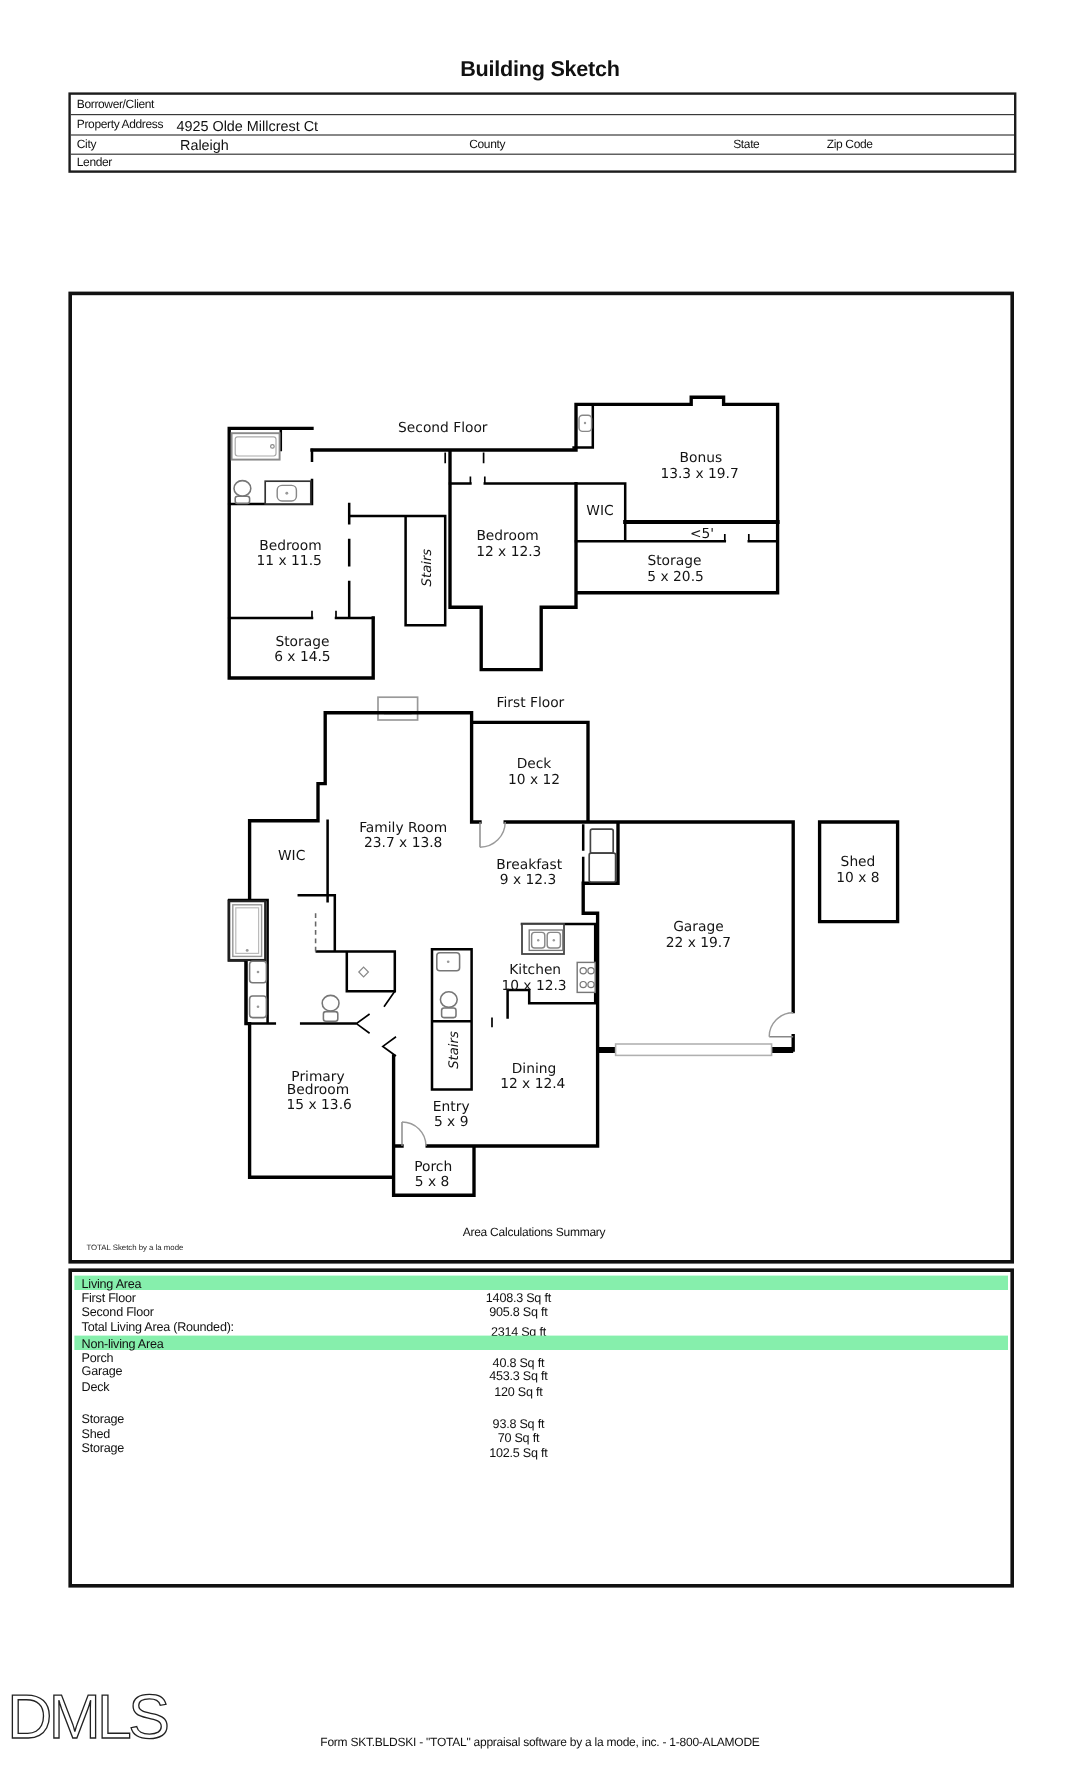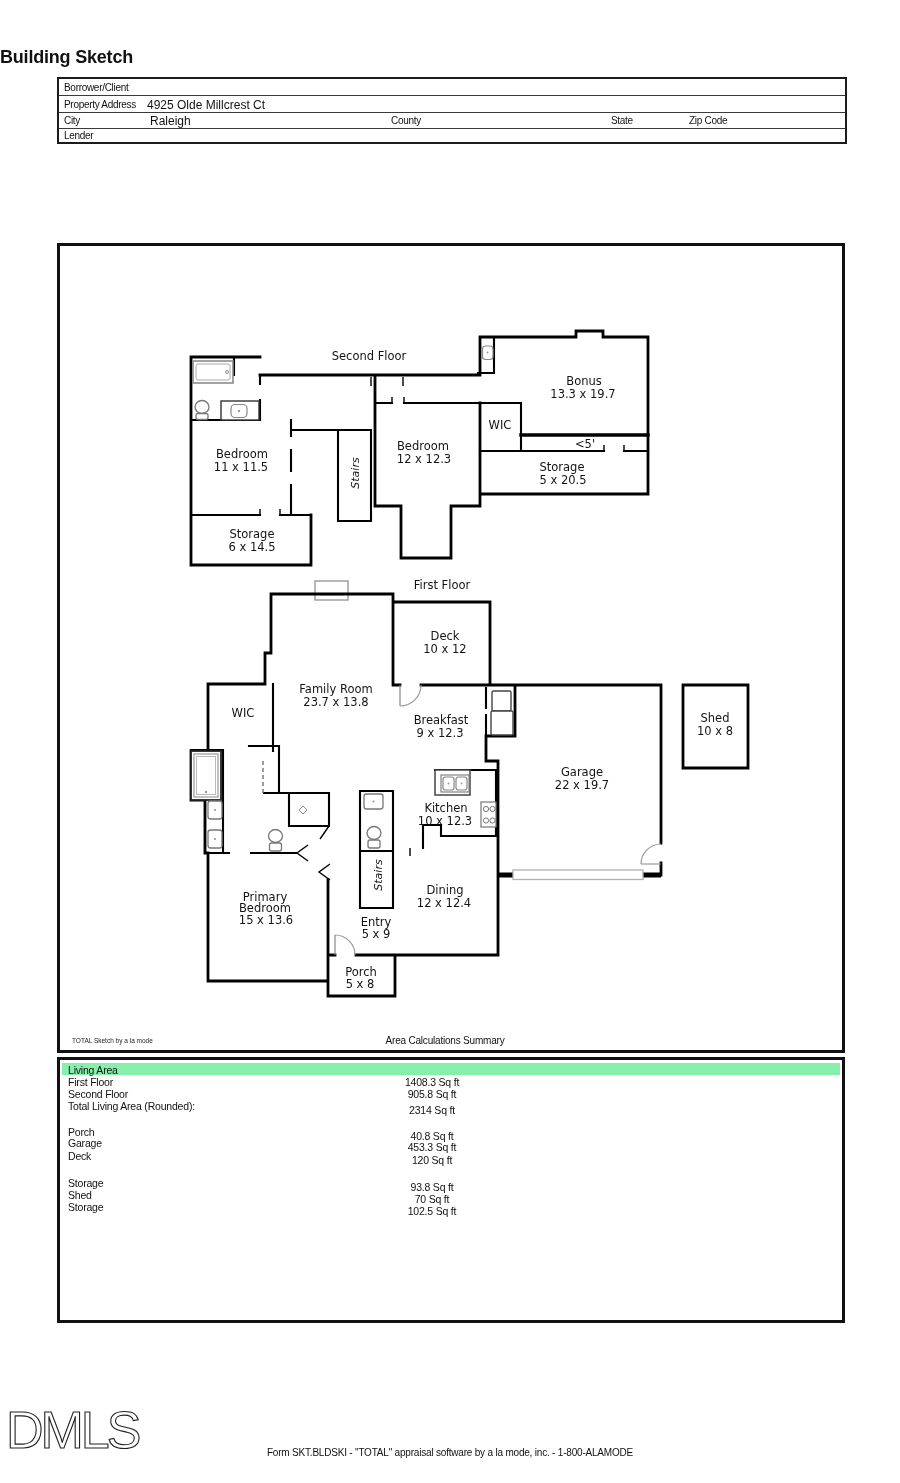--- a/index.html
+++ b/index.html
@@ -1,29 +1,29 @@
 <!DOCTYPE html>
 <html><head>
 <meta charset="utf-8">
 <style>
   html,body{margin:0;padding:0;background:#fff;}
   body{width:900px;height:1483px;position:relative;font-family:"Liberation Sans",sans-serif;color:#111;}
   .abs{position:absolute;}
   
-  #page-title{left:0;top:47px;width:900px;font-size:18px;font-weight:bold;letter-spacing:-0.2px;}
+  #page-title{left:0;top:47px;width:900px;text-align:center;font-size:18px;font-weight:bold;letter-spacing:-0.2px;}
   
   #hdr{left:57px;top:77px;width:786px;height:63px;border:2px solid #1c1c1c;box-sizing:content-box;}
   .hline{position:absolute;left:0;width:100%;height:0;border-top:1px solid #3a3a3a;}
   .flabel{position:absolute;font-size:10px;letter-spacing:-0.3px;color:#111;white-space:nowrap;}
   .fvalue{position:absolute;font-size:12px;color:#111;white-space:nowrap;}
   
   #sketch{left:57px;top:243px;width:782px;height:804px;border:3px solid #111;}
   #plan-svg{position:absolute;left:0;top:0;width:782px;height:804px;}
   #sketch-cap-left{left:12px;bottom:6px;font-size:6.5px;color:#222;}
-  #sketch-cap-center{left:0;bottom:4px;width:770px;text-align:center;font-size:10px;letter-spacing:-0.2px;color:#111;}
+  #sketch-cap-center{left:0;bottom:17px;width:770px;text-align:center;font-size:10px;letter-spacing:-0.2px;color:#111;}
   
   #summary{left:57px;top:1057px;width:782px;height:260px;border:3px solid #111;}
   .band{position:absolute;left:2px;right:2px;height:12px;background:#86efac;}
   .band span{position:absolute;left:6px;top:0.5px;font-size:10.5px;letter-spacing:-0.2px;}
   .srow{position:absolute;left:0;width:100%;height:13px;}
   .sl{position:absolute;left:8px;top:0;font-size:10.5px;letter-spacing:-0.2px;white-space:nowrap;}
   .sv{position:absolute;left:287px;width:170px;top:0;text-align:center;font-size:10.5px;letter-spacing:-0.2px;white-space:nowrap;}
   .lag .sv{top:4px;}
   
   #form-line{left:0;top:1447px;width:900px;text-align:center;font-size:10px;letter-spacing:-0.2px;color:#111;}
@@ -205,20 +205,23 @@
     <span class="sv">1408.3 Sq ft</span>
   </div>
   <div class="srow" style="top:28px">
     <span class="sl">Second Floor</span>
     <span class="sv">905.8 Sq ft</span>
   </div>
   <div class="srow lag" style="top:40px">
     <span class="sl">Total Living Area (Rounded):</span>
     <span class="sv">2314 Sq ft</span>
   </div>
+  <div class="band" style="top:53px">
+      <span>Non-living Area</span>
+    </div>
   <div class="srow lag" style="top:66px">
     <span class="sl">Porch</span>
     <span class="sv">40.8 Sq ft</span>
   </div>
   <div class="srow lag" style="top:77px">
     <span class="sl">Garage</span>
     <span class="sv">453.3 Sq ft</span>
   </div>
   <div class="srow lag" style="top:90px">
     <span class="sl">Deck</span>

